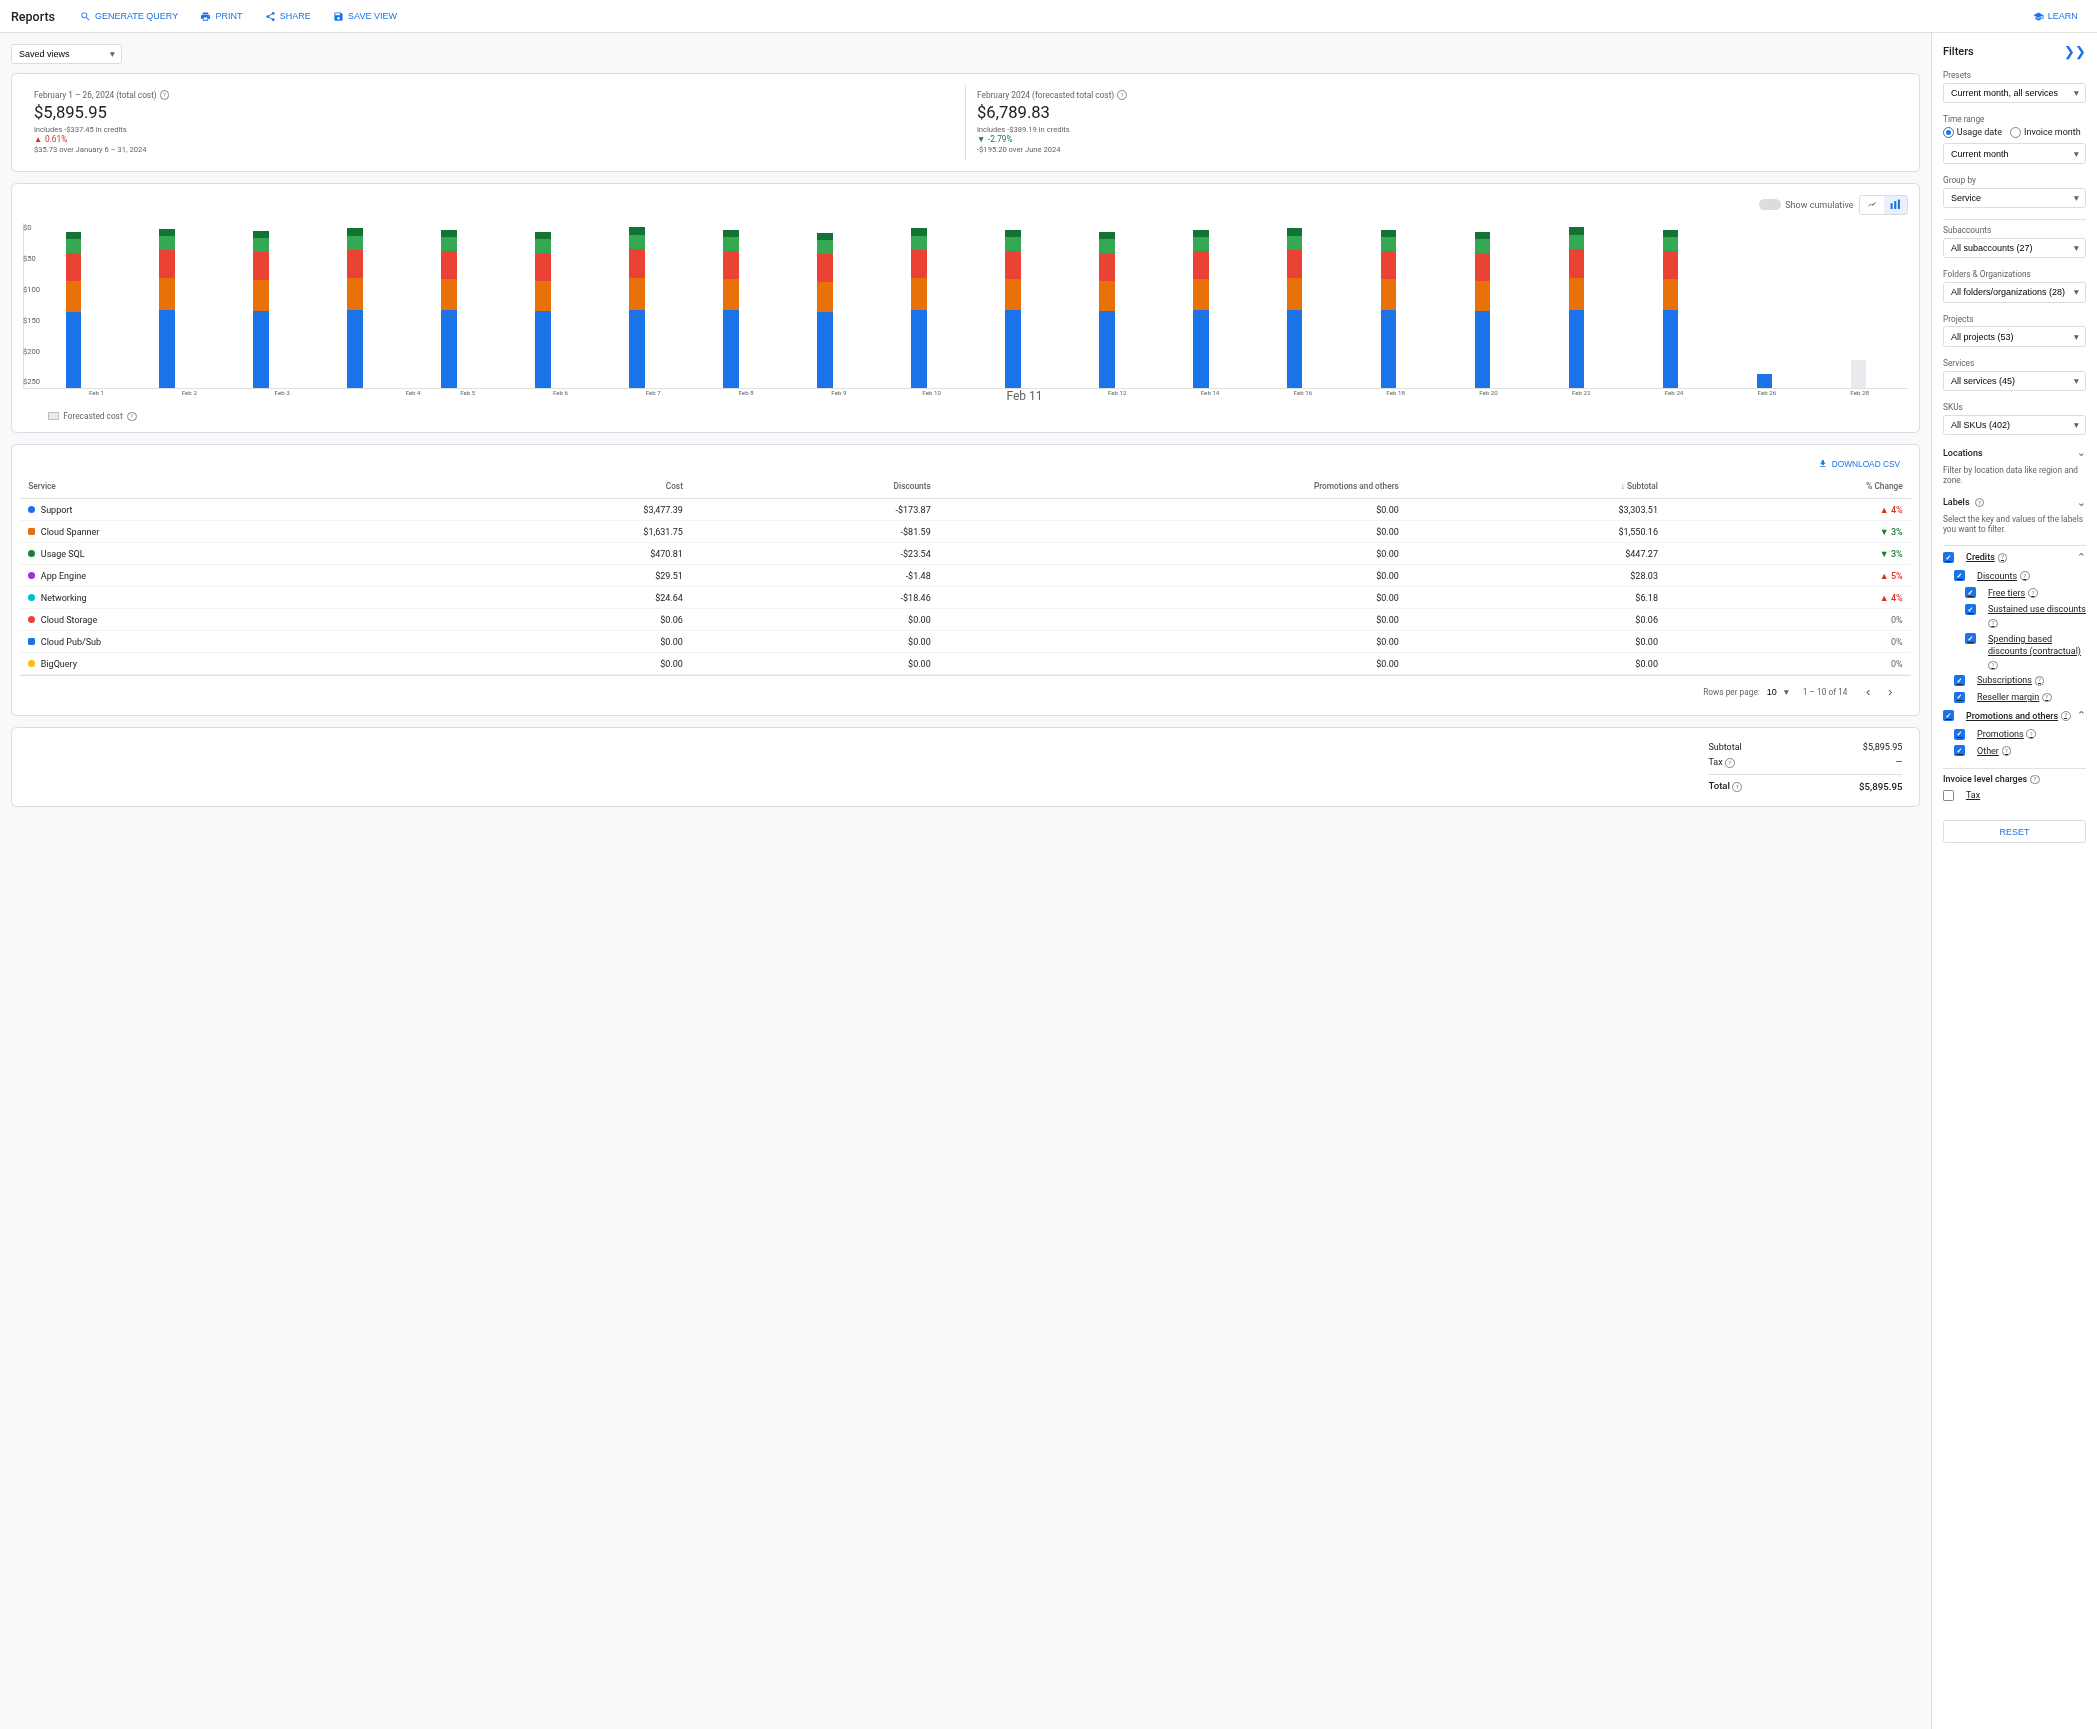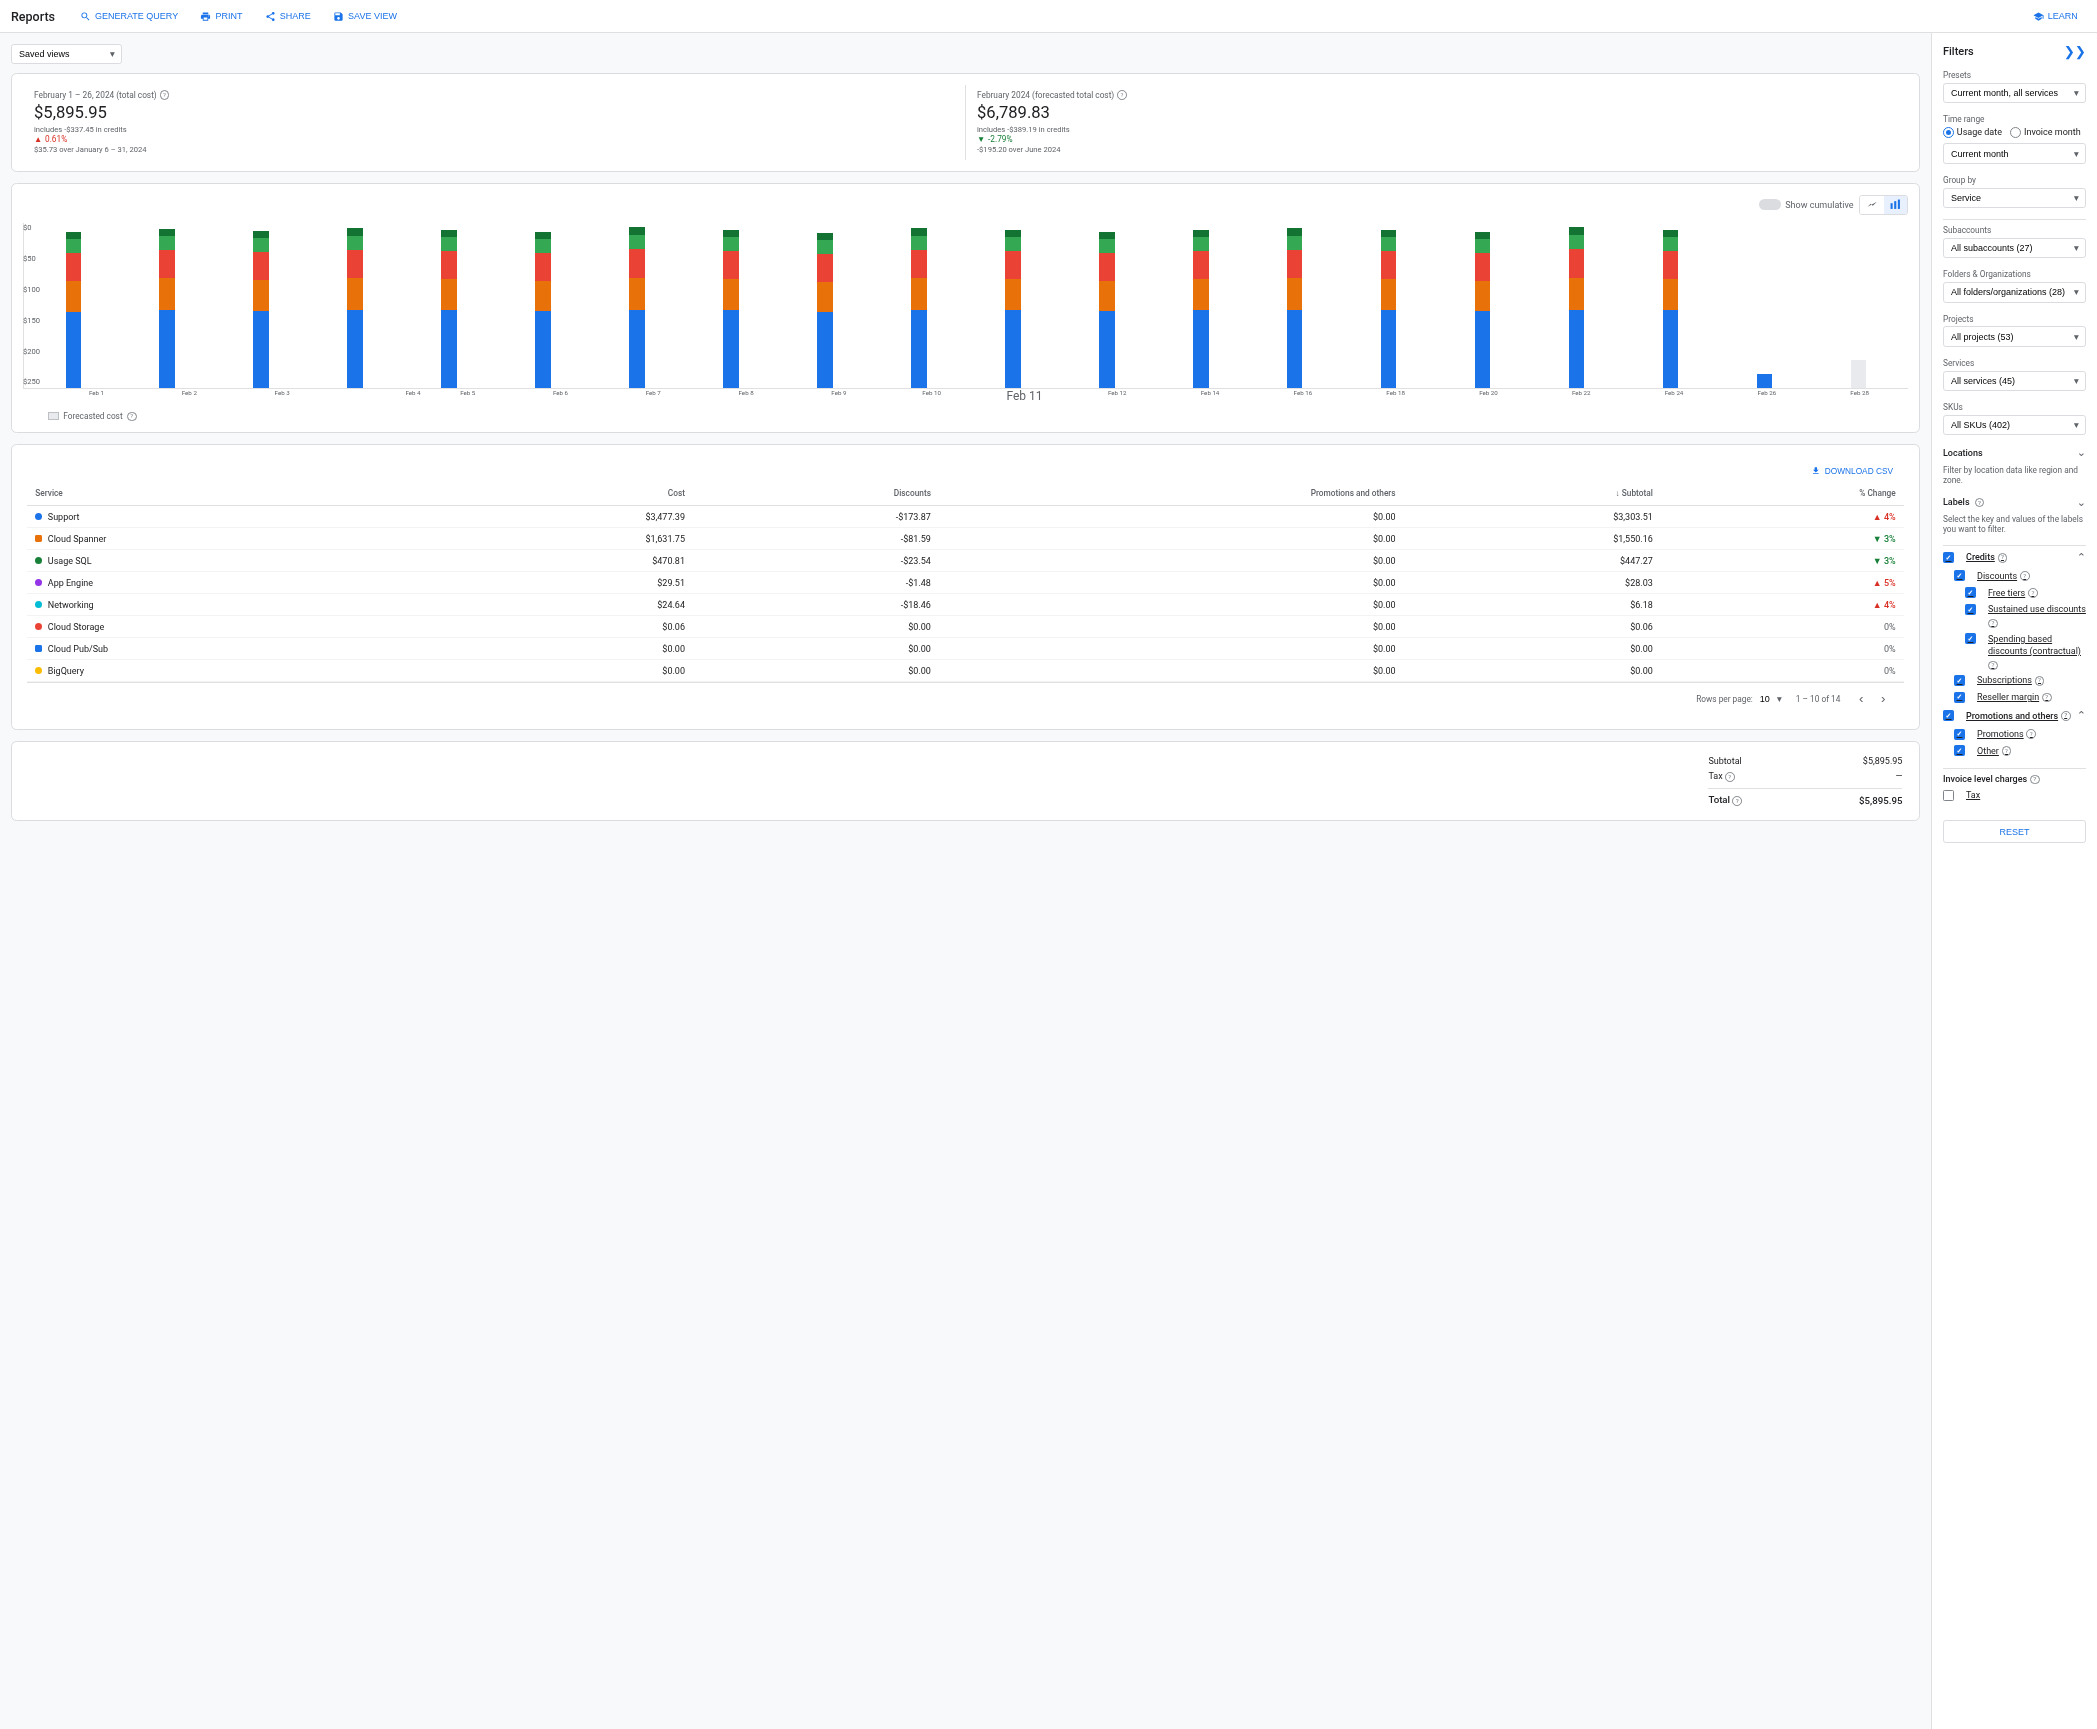--- a/index.html
+++ b/index.html
@@ -44,21 +44,21 @@
     .chart-wrapper { position: relative; }
     .chart-y-labels { position: absolute; left: 0; top: 0; bottom: 16.6px; display: flex; flex-direction: column-reverse; justify-content: space-between; font-size: 7.6px; color: #5f6368; width: 25px; }
     .bars-container { display: flex; align-items: flex-end; gap: 1.4px; height: 166px; border-left: 0.7px solid #e0e0e0; border-bottom: 0.7px solid #e0e0e0; padding: 0 2.8px; }
     .bar-group { display: flex; flex-direction: column; align-items: center; flex: 1; height: 100%; justify-content: flex-end; }
     .bar-stack { width: 100%; display: flex; flex-direction: column-reverse; max-width: 15.2px; }
     .bar-seg { width: 100%; }
     .forecasted-legend { display: flex; align-items: center; gap: 4.2px; font-size: 8.3px; color: #5f6368; }
     .forecasted-box { width: 11px; height: 8.3px; background: #e8eaed; border: 0.7px solid #bdc1c6; }
 
     
-    .table-section { background: #fff; border: 0.7px solid #dadce0; border-radius: 5.5px; padding: 15px; margin-bottom: 11px; }
+    .table-section { background: #fff; border: 0.7px solid #dadce0; border-radius: 5.5px; padding: 8px; margin-bottom: 11px; }
     .table-actions { display: flex; justify-content: flex-end; padding: 5.5px 11px; }
     .download-btn { display: flex; align-items: center; gap: 4.2px; font-size: 8.3px; color: #1a73e8; font-weight: 500; cursor: pointer; border: none; background: none; }
     table { width: 100%; border-collapse: collapse; }
     thead tr { border-bottom: 0.7px solid #e0e0e0; }
     th { padding: 7px 8.3px; font-size: 8.3px; font-weight: 500; color: #5f6368; text-align: left; }
     th.right { text-align: right; }
     td { padding: 5.5px 8.3px; font-size: 9px; border-bottom: 0.7px solid #f1f3f4; }
     td.right { text-align: right; }
     .service-cell { display: flex; align-items: center; gap: 5.5px; }
     .service-dot { width: 7px; height: 7px; border-radius: 50%; flex-shrink: 0; }

